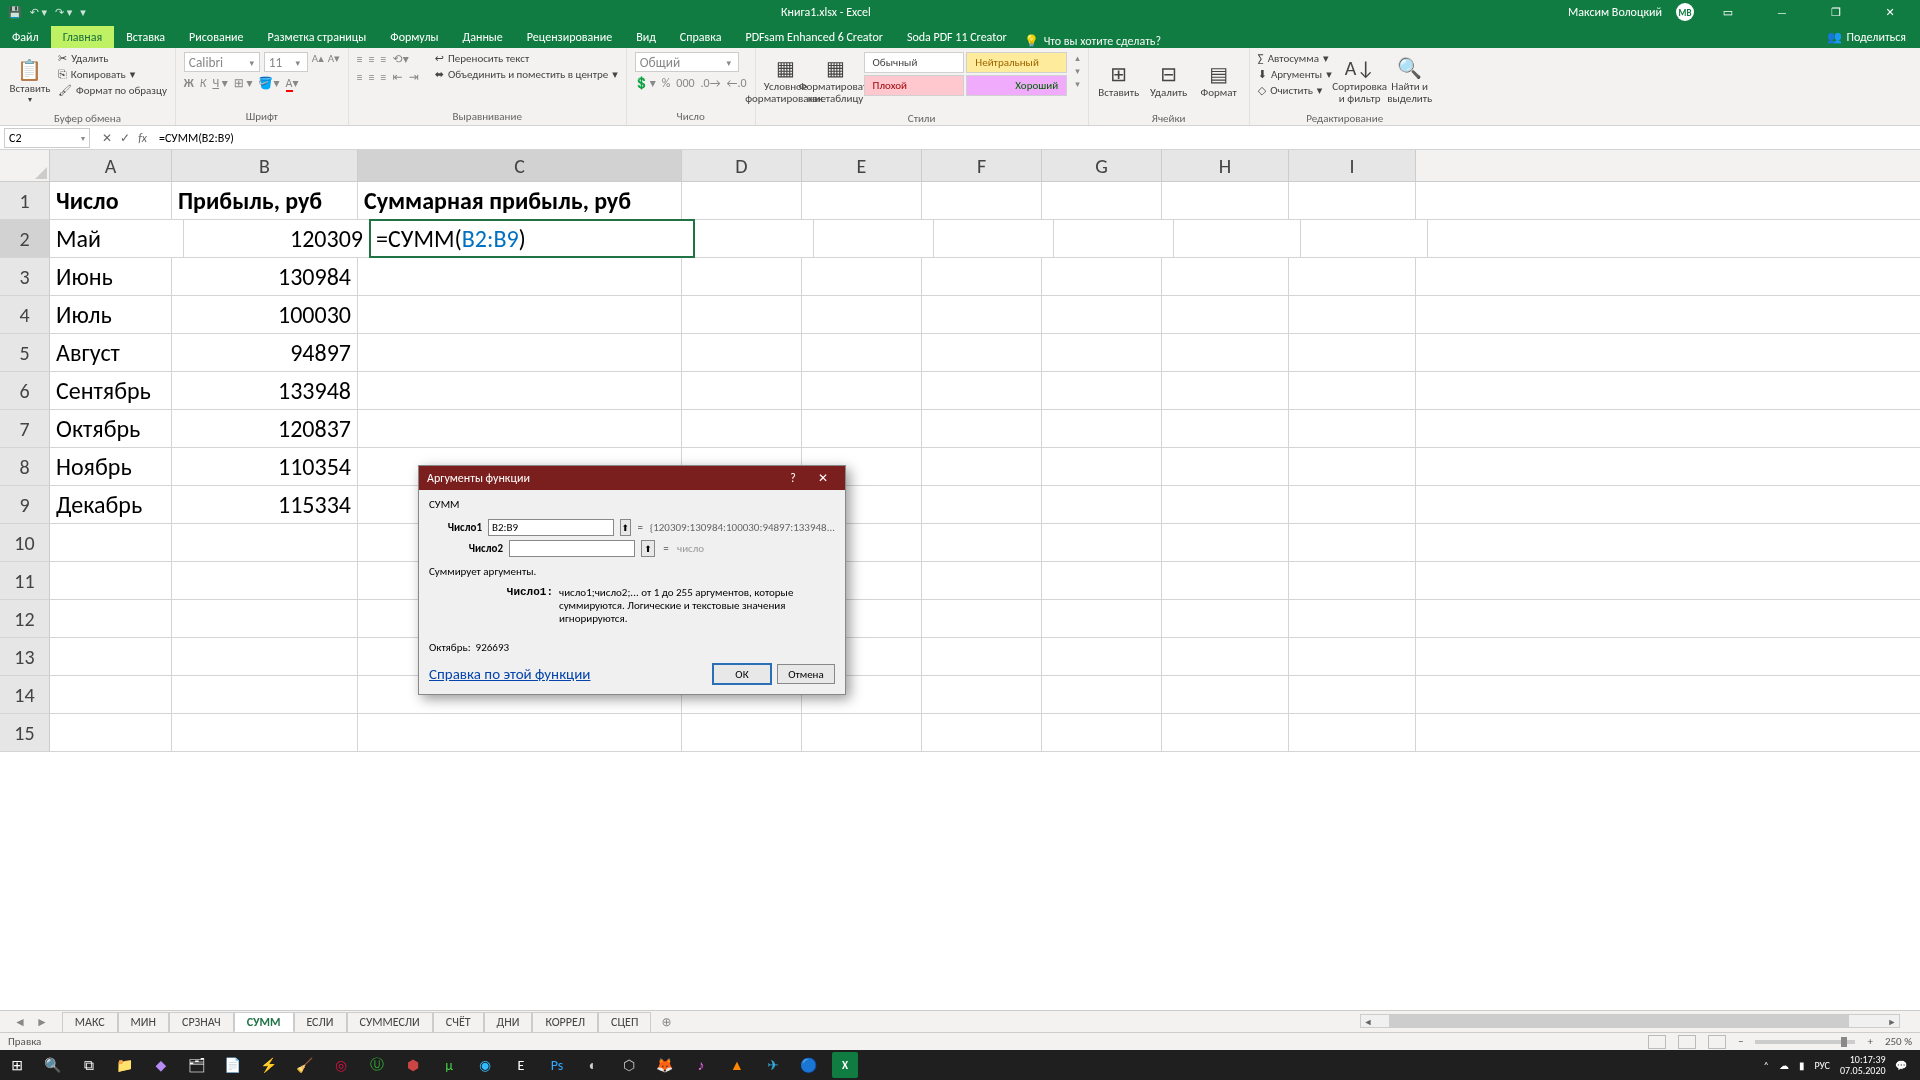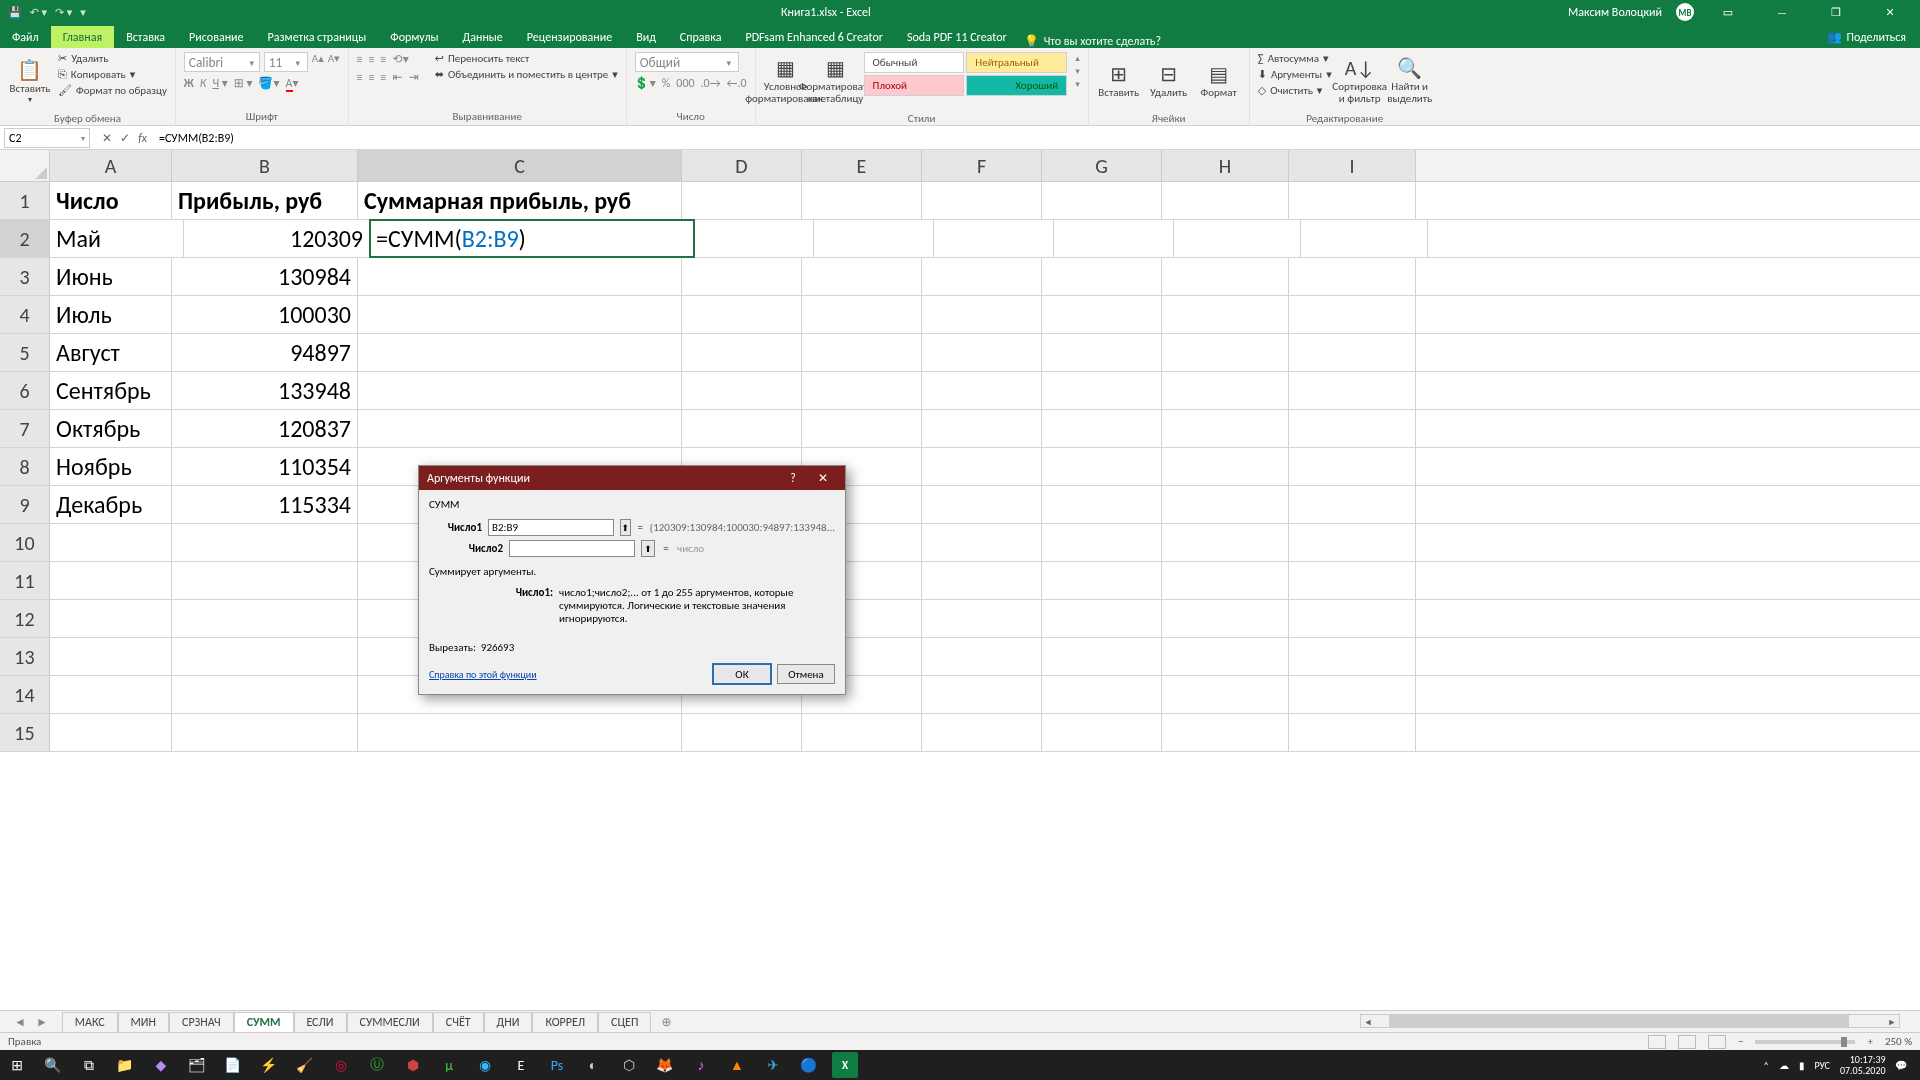--- a/index.html
+++ b/index.html
@@ -27,21 +27,21 @@
 .font-box { display:flex; flex-direction:column; gap:4px; }
 .combo { display:flex; align-items:center; border:1px solid #ccc; background:#fff; height:20px; font-size:11px; color:#888; }
 .combo input { border:none; width:60px; padding:0 4px; color:#888; outline:none; }
 .combo .dd { width:14px; text-align:center; color:#888; font-size:9px; }
 .btn-row { display:flex; gap:6px; align-items:center; color:#888; }
 .btn-row span { font-size:12px; }
 .styles-grid { display:grid; grid-template-columns:1fr 1fr; gap:2px; }
 .style-cell { border:1px solid #d0d0d0; padding:3px 8px; font-size:11px; background:#fff; min-width:72px; }
 .style-neutral { background:#ffeb9c; color:#9c6500; }
 .style-bad { background:#ffc7ce; color:#9c0006; }
-.style-good { background:#14b8a6; color:#006100;padding-left:48px; }
+.style-good { background:#f0abfc; color:#006100;padding-left:48px; }
 .edit-col { display:flex; flex-direction:column; gap:3px; font-size:11px; }
 .edit-col span { white-space:nowrap; display:flex; gap:4px; align-items:center; }
 .formula-bar { height:24px; border-bottom:1px solid #d4d4d4; display:flex; align-items:center; background:#fff; font-size:12px; }
 .name-box { width:86px; border:1px solid #ccc; height:20px; margin:2px 4px; padding:0 4px; display:flex; align-items:center; justify-content:space-between; }
 .name-box .dd { font-size:8px; color:#888; }
 .fb-btns { display:flex; gap:8px; padding:0 8px; color:#666; font-size:12px; }
 .fx { font-style:italic; font-size:12px; }
 .formula-input { flex:1; border:none; outline:none; padding:0 4px; font-size:12px; }
 .sheet-area { position:relative; height:calc(100% - 24px - 24px - 78px - 24px - 22px - 18px - 30px); overflow:hidden; background:#fff; }
 .col-headers { display:flex; height:32px; border-bottom:1px solid #ccc; background:#f3f2f1; }
@@ -83,25 +83,25 @@
 .dialog .func { font-size:11px; margin-bottom:8px; }
 .arg-row { display:flex; align-items:center; gap:6px; margin-bottom:4px; font-size:11px; }
 .arg-row .arg-label { width:74px; text-align:right; font-weight:bold; }
 .arg-row input { width:126px; height:17px; border:1px solid #888; padding:0 3px; font-size:11px; }
 .arg-row .ref-btn { width:14px; height:17px; border:1px solid #888; background:#e8e8e8; display:flex; align-items:center; justify-content:center; font-size:9px; }
 .arg-row .eq { width:10px; text-align:center; }
 .arg-row .preview { color:#666; font-size:11px; }
 .result-line { text-align:center; padding:34px 0 4px; font-size:11px; }
 .desc { padding:4px 0; font-size:11px; }
 .arg-desc { display:flex; gap:6px; padding:4px 0 10px; }
-.arg-desc .al { width:124px; text-align:right; font-weight:bold; }
+.arg-desc .al { width:124px; text-align:right; font-weight:bold;font-family:Liberation Mono, monospace; }
 .arg-desc .ad { flex:1; }
 .val-line { padding:6px 0; font-size:11px; }
 .dlg-footer { display:flex; align-items:center; padding-top:4px; }
-.dlg-footer a { color:#0645ad; font-size:10px; }
+.dlg-footer a { color:#0645ad; font-size:15px; }
 .dlg-footer .btns { margin-left:auto; display:flex; gap:6px; }
 .dlg-footer button { width:58px; height:20px; font-size:11px; border:1px solid #888; background:#e8e8e8; }
 .dlg-footer button.primary { border:1px solid #2a6fb5; outline:1px solid #2a6fb5; }
 </style>
 </head>
 <body>
 
 <div class="titlebar">
   <div class="qat">
     <span>💾</span>
@@ -520,21 +520,21 @@
         <input style="">
         <span class="ref-btn">⬆</span>
         <span class="eq">=</span>
         <span class="preview" style="color:#999">число</span>
       </div>
       <div class="desc">Суммирует аргументы.</div>
       <div class="arg-desc">
         <span class="al">Число1:</span>
         <span class="ad">число1;число2;... от 1 до 255 аргументов, которые суммируются. Логические и текстовые значения игнорируются.</span>
       </div>
-      <div class="val-line"><span>Вырезать:</span>&nbsp;&nbsp;<span>926693</span></div>
+      <div class="val-line"><span>Октябрь:</span>&nbsp;&nbsp;<span>926693</span></div>
       <div class="dlg-footer">
         <a href="#">Справка по этой функции</a>
         <div class="btns">
           <button class="primary">ОК</button>
           <button>Отмена</button>
         </div>
       </div>
     </div>
   </div>
 </div>

